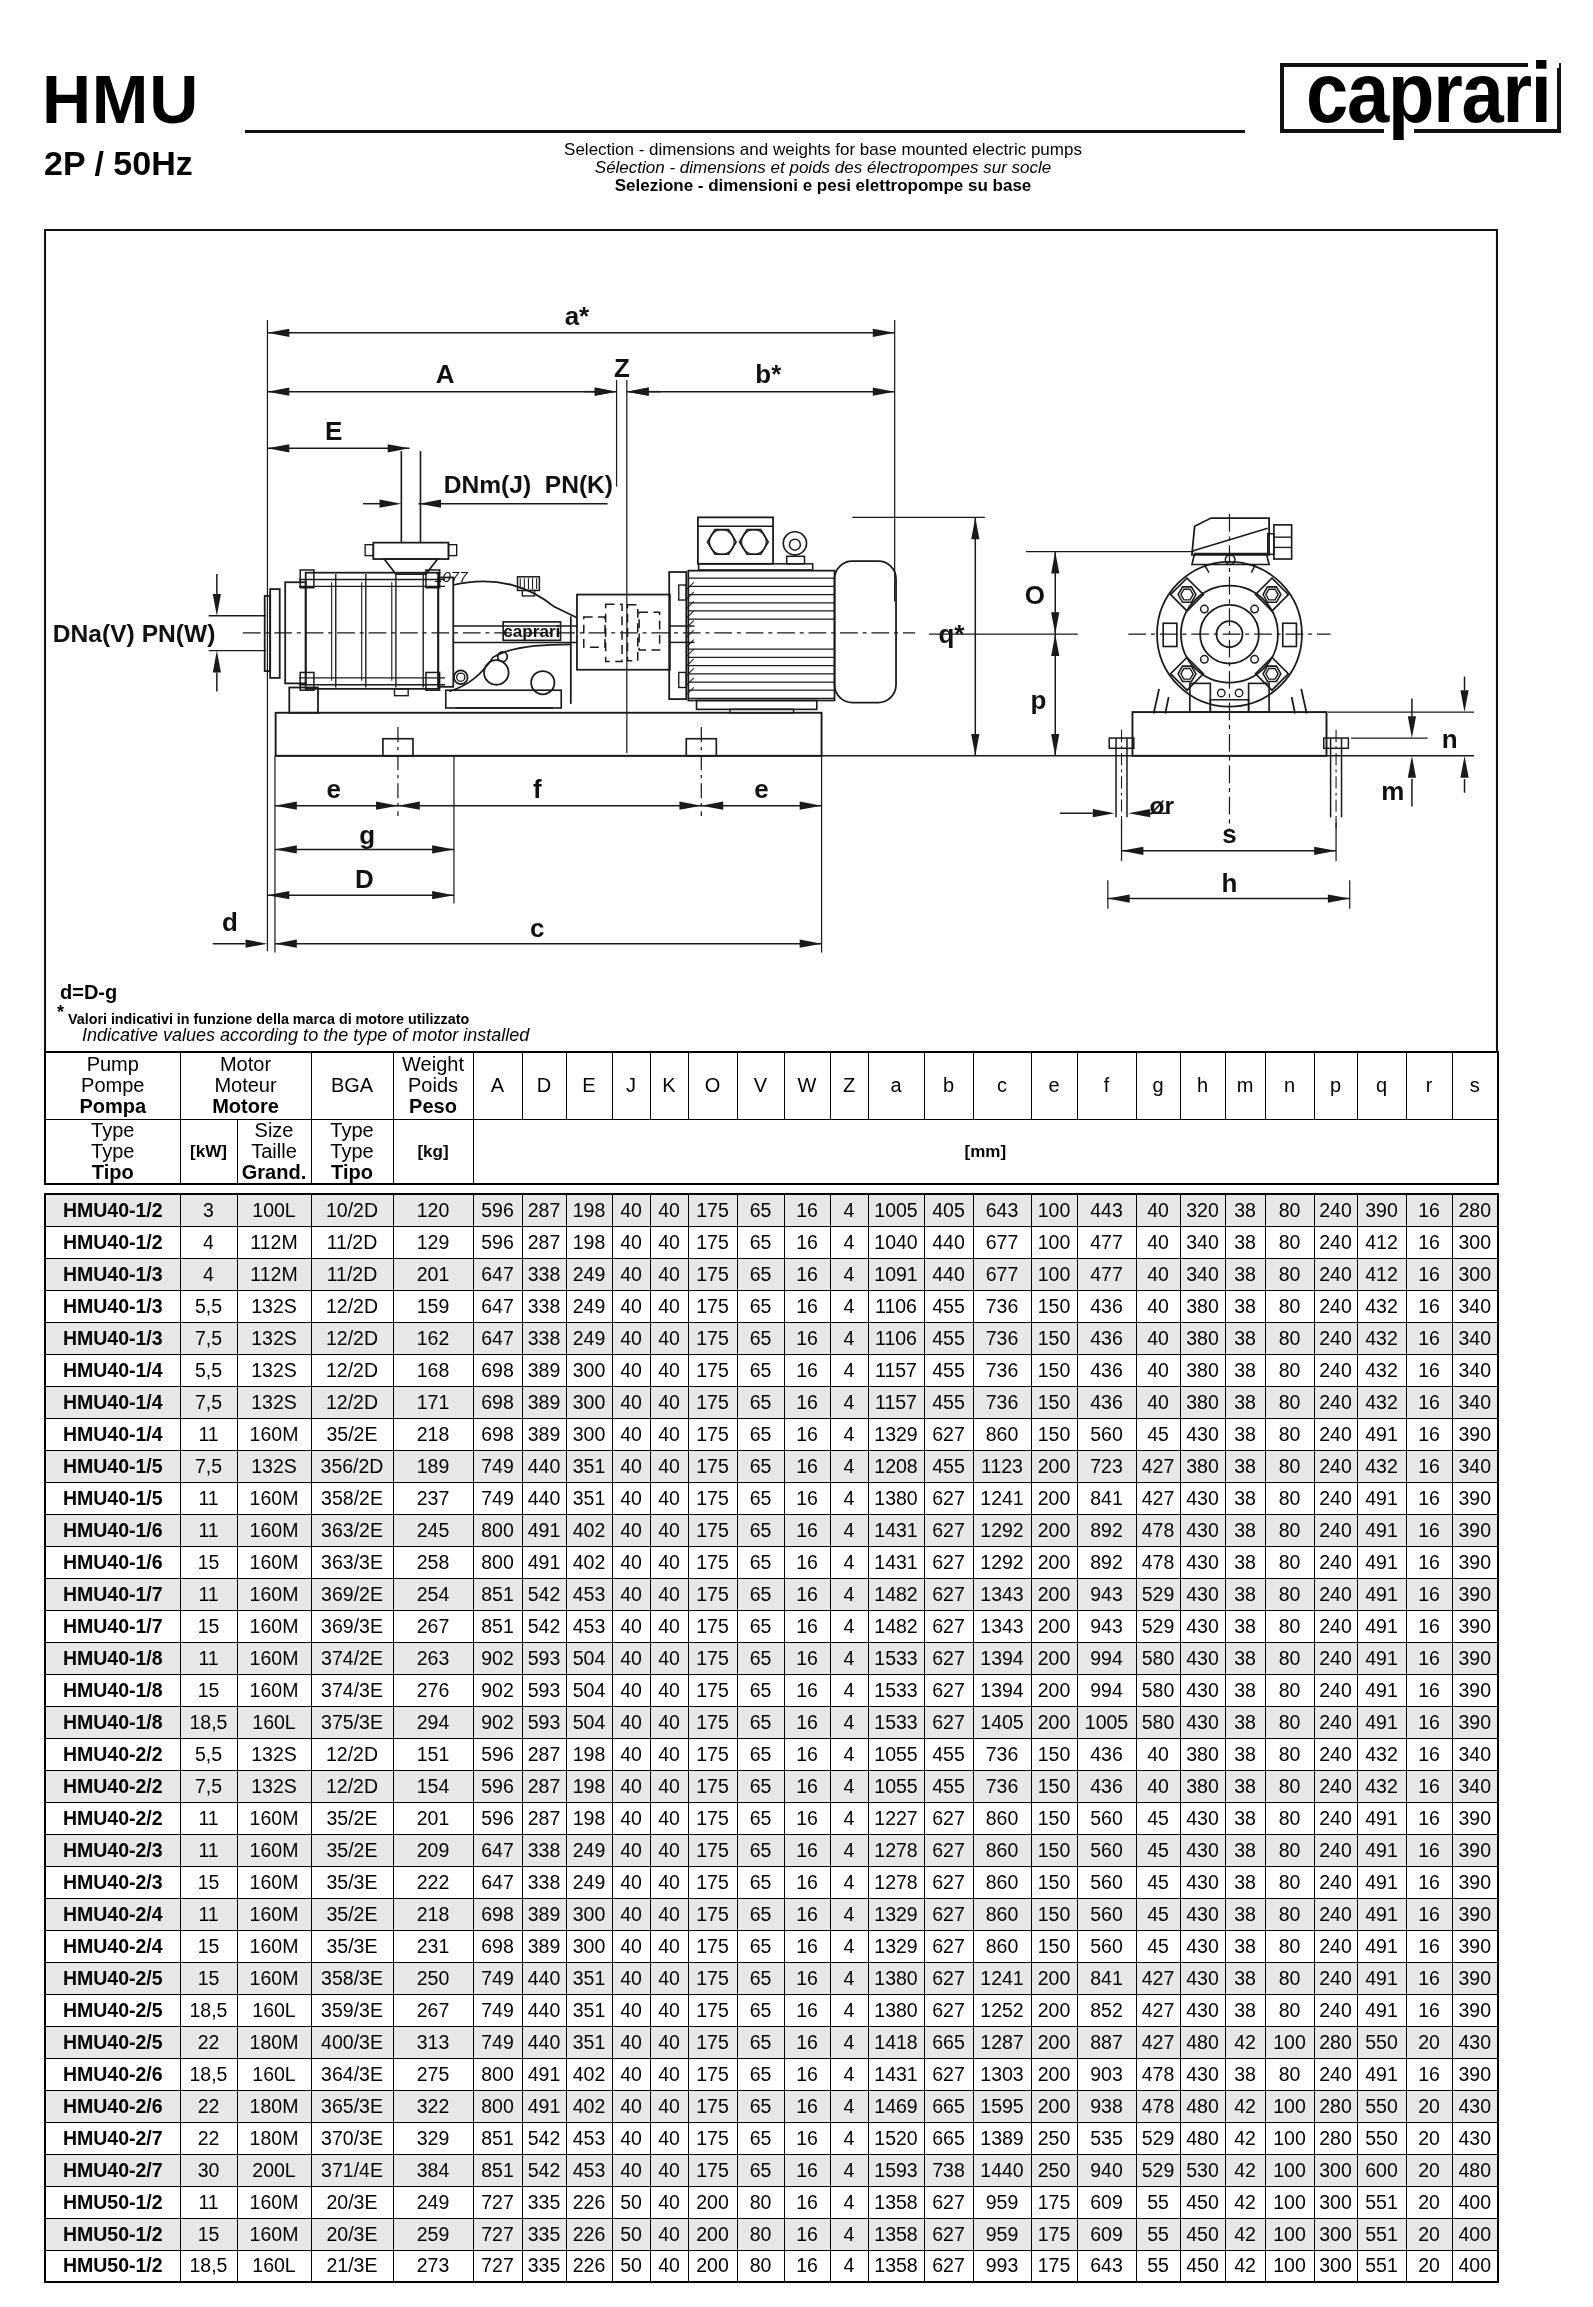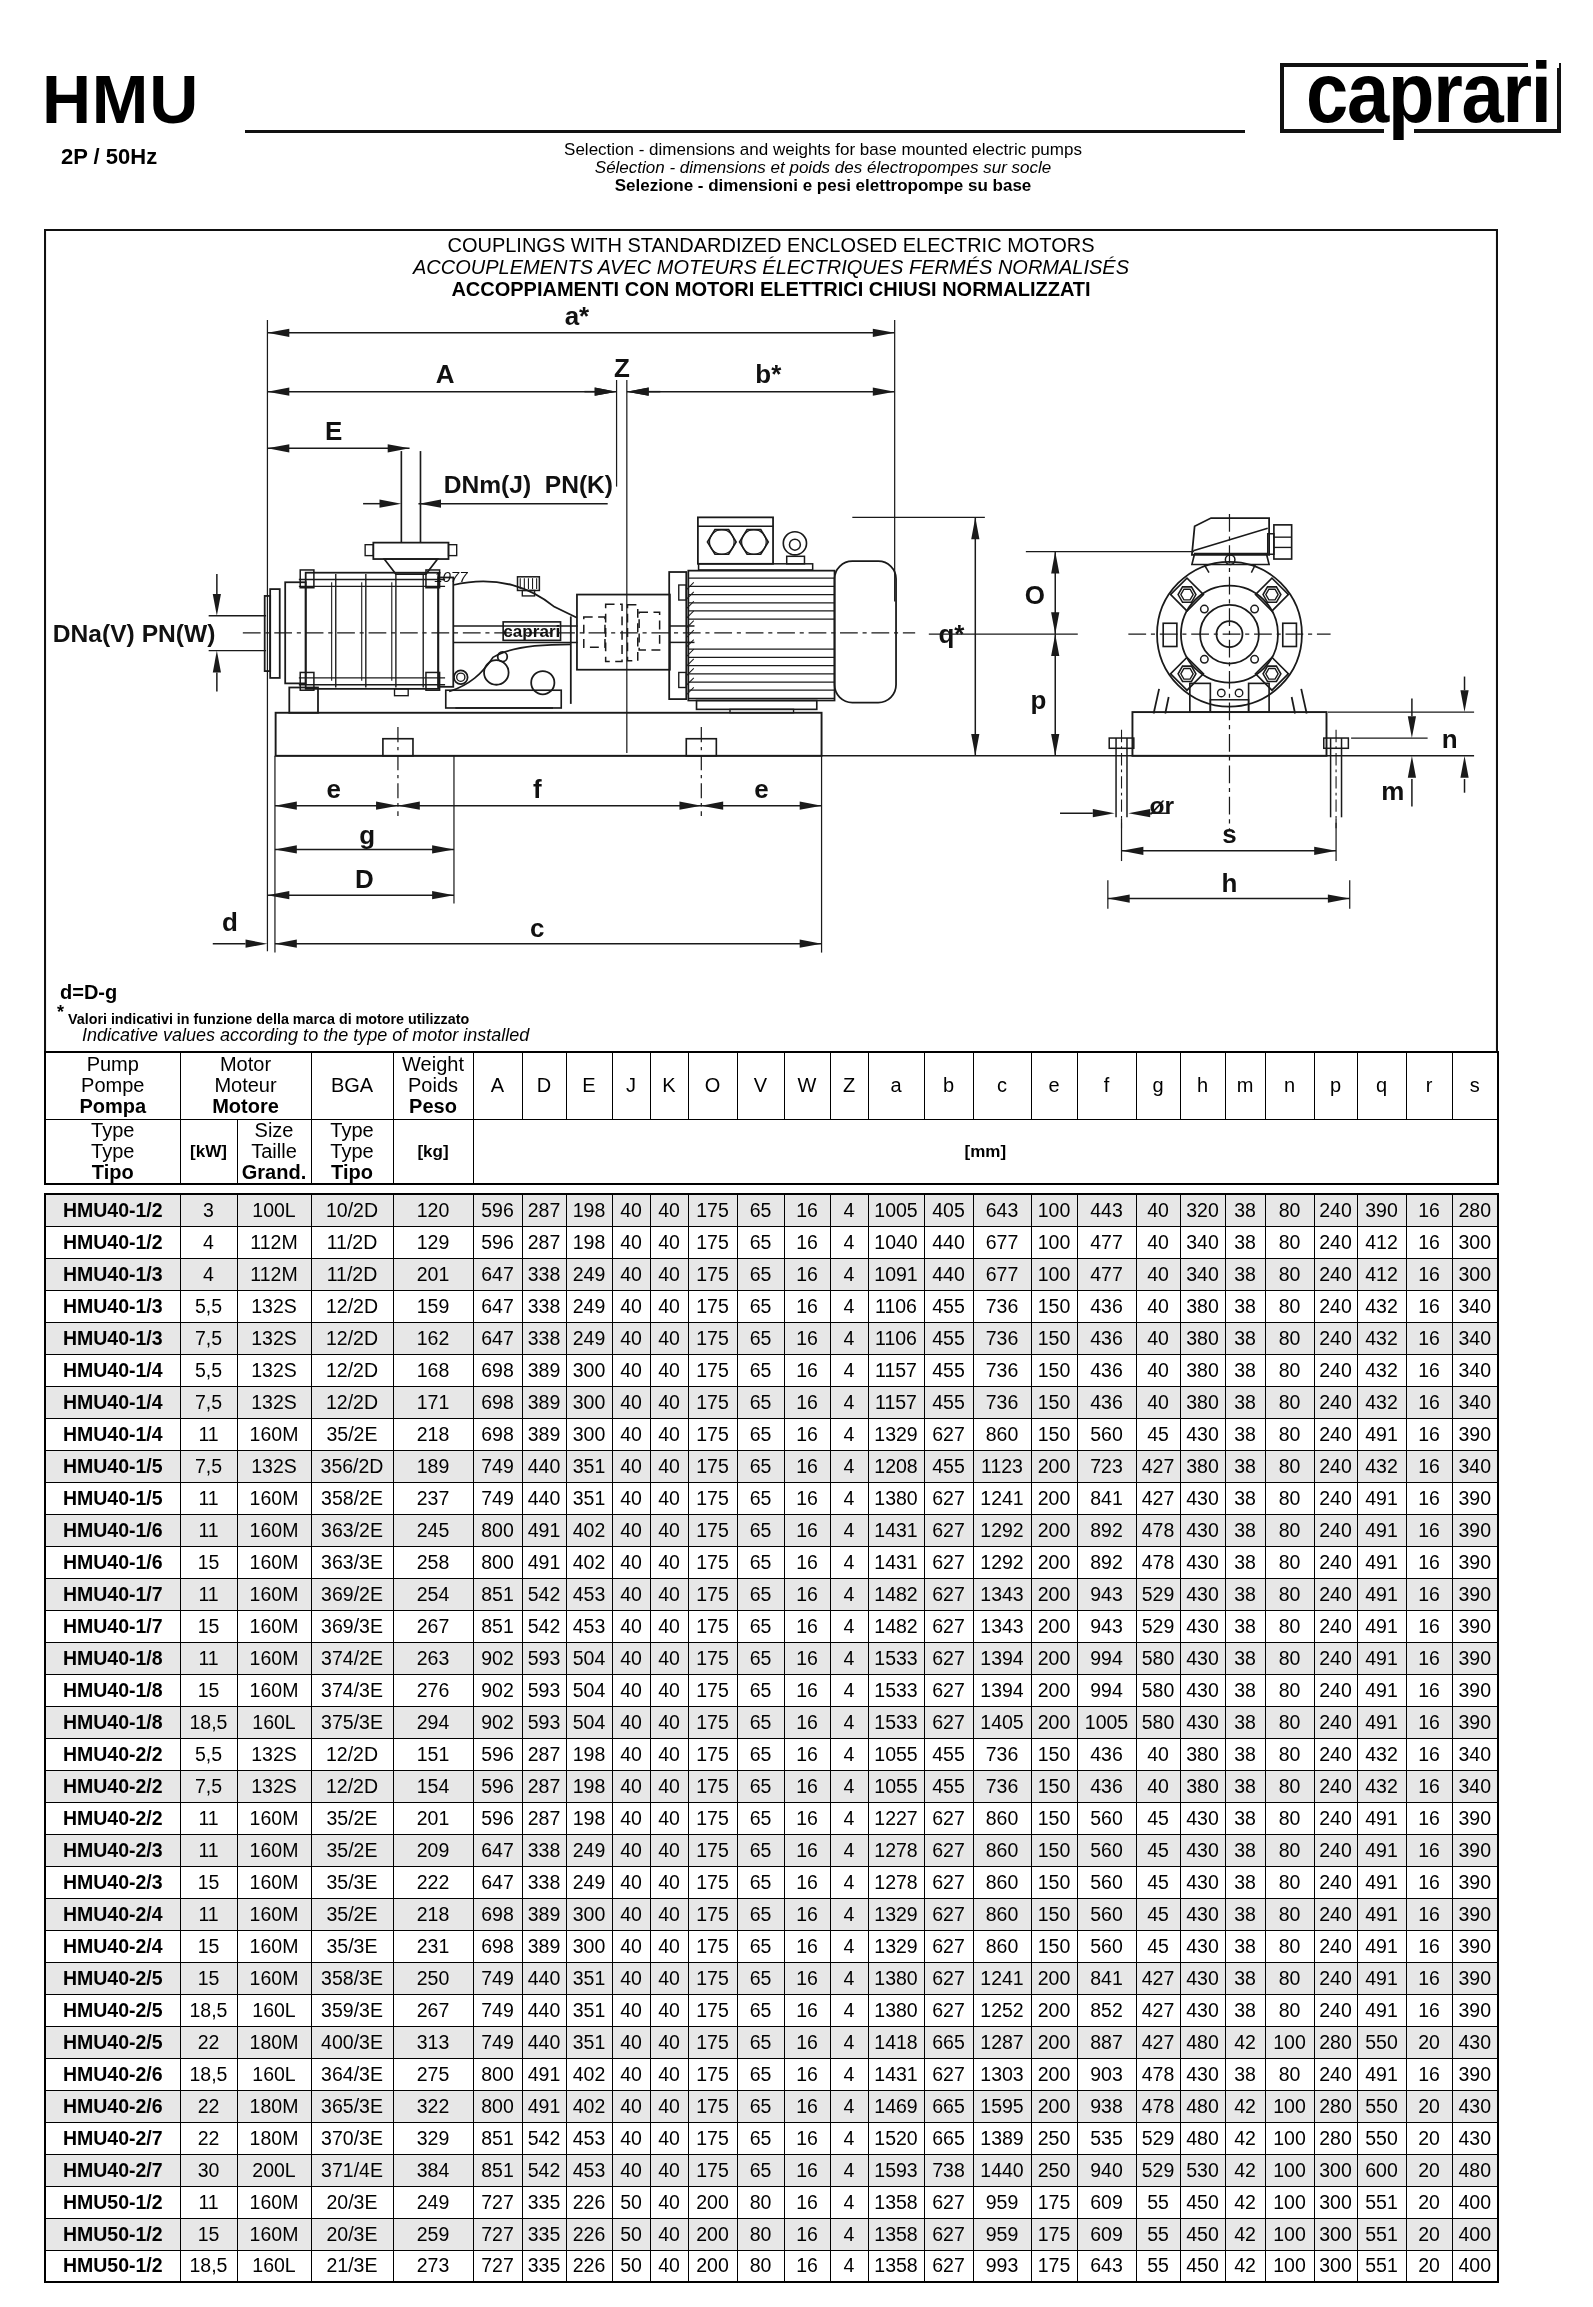--- a/index.html
+++ b/index.html
@@ -1,20 +1,20 @@
 <!DOCTYPE html>
 <html style="font-size:11px"><head><meta charset="utf-8">
 <style>
 *{margin:0;padding:0;box-sizing:border-box;}
 html,body{background:#fff;}
 #page{position:relative;width:1594px;height:2307px;background:#fff;
   font-family:"Liberation Sans",sans-serif;color:#000;overflow:hidden;}
 .abs{position:absolute;}
 #hmu{left:42px;top:60px;font-size:68px;font-weight:bold;letter-spacing:0.7px;}
-#sub{left:44px;top:144px;font-size:22px;font-weight:bold;margin-left:17px;}
+#sub{left:44px;top:144px;font-size:34px;font-weight:bold;}
 #rule{left:245px;top:130px;width:1000px;height:3.4px;background:#111;}
 #htxt{left:478px;top:141px;width:690px;text-align:center;font-size:17px;line-height:18px;}
 #htxt .i{font-style:italic;}
 #htxt .b{font-weight:bold;}
 #logo{left:1280px;top:63px;width:281px;height:70px;border:4.8px solid #111;}
 #logotext{left:1306px;top:50px;width:307px;font-size:85px;font-weight:bold;
   letter-spacing:-1.4px;line-height:85px;transform:scaleX(0.894);transform-origin:left top;}
 #gap1{left:1384px;top:127px;width:30px;height:9.6px;background:#fff;}
 #gap2{left:1528px;top:59px;width:31px;height:9px;background:#fff;}
 #boxtitle{left:44px;top:234px;width:1454px;text-align:center;font-size:20px;line-height:22px;}
@@ -328,25 +328,20 @@
 <polygon points="1642,1245 1674,1239.0 1674,1251.0" fill="#1a1a1a"></polygon>
 <polygon points="1956,1245 1924,1239.0 1924,1251.0" fill="#1a1a1a"></polygon>
 <text x="1800" y="1233" font-family="Liberation Sans, sans-serif" font-size="38" font-weight="bold" text-anchor="middle" fill="#111">s</text>
 <line x1="1622" y1="1288" x2="1622" y2="1330" stroke="#1a1a1a" stroke-width="1.8"></line>
 <line x1="1976" y1="1288" x2="1976" y2="1330" stroke="#1a1a1a" stroke-width="1.8"></line>
 <line x1="1622" y1="1315" x2="1976" y2="1315" stroke="#1a1a1a" stroke-width="2.2"></line>
 <polygon points="1622,1315 1654,1309.0 1654,1321.0" fill="#1a1a1a"></polygon>
 <polygon points="1976,1315 1944,1309.0 1944,1321.0" fill="#1a1a1a"></polygon>
 <text x="1800" y="1305" font-family="Liberation Sans, sans-serif" font-size="38" font-weight="bold" text-anchor="middle" fill="#111">h</text>
   </svg>
-  <div class="abs" id="boxtitle">
-    <div>COUPLINGS WITH STANDARDIZED ENCLOSED ELECTRIC MOTORS</div>
-    <div class="i">ACCOUPLEMENTS AVEC MOTEURS ÉLECTRIQUES FERMÉS NORMALISÉS</div>
-    <div class="b">ACCOPPIAMENTI CON MOTORI ELETTRICI CHIUSI NORMALIZZATI</div>
-  </div>
   <div class="abs" id="notes">d=D-g</div>
   <div class="abs" id="note2"><sup>*</sup> Valori indicativi in funzione della marca di motore utilizzato</div>
   <div class="abs" id="note3">Indicative values according to the type of motor installed</div>
   <table class="abs" id="thead">
       <colgroup>
         <col style="width:135px">
         <col style="width:57px">
         <col style="width:74px">
         <col style="width:82px">
         <col style="width:80px">

